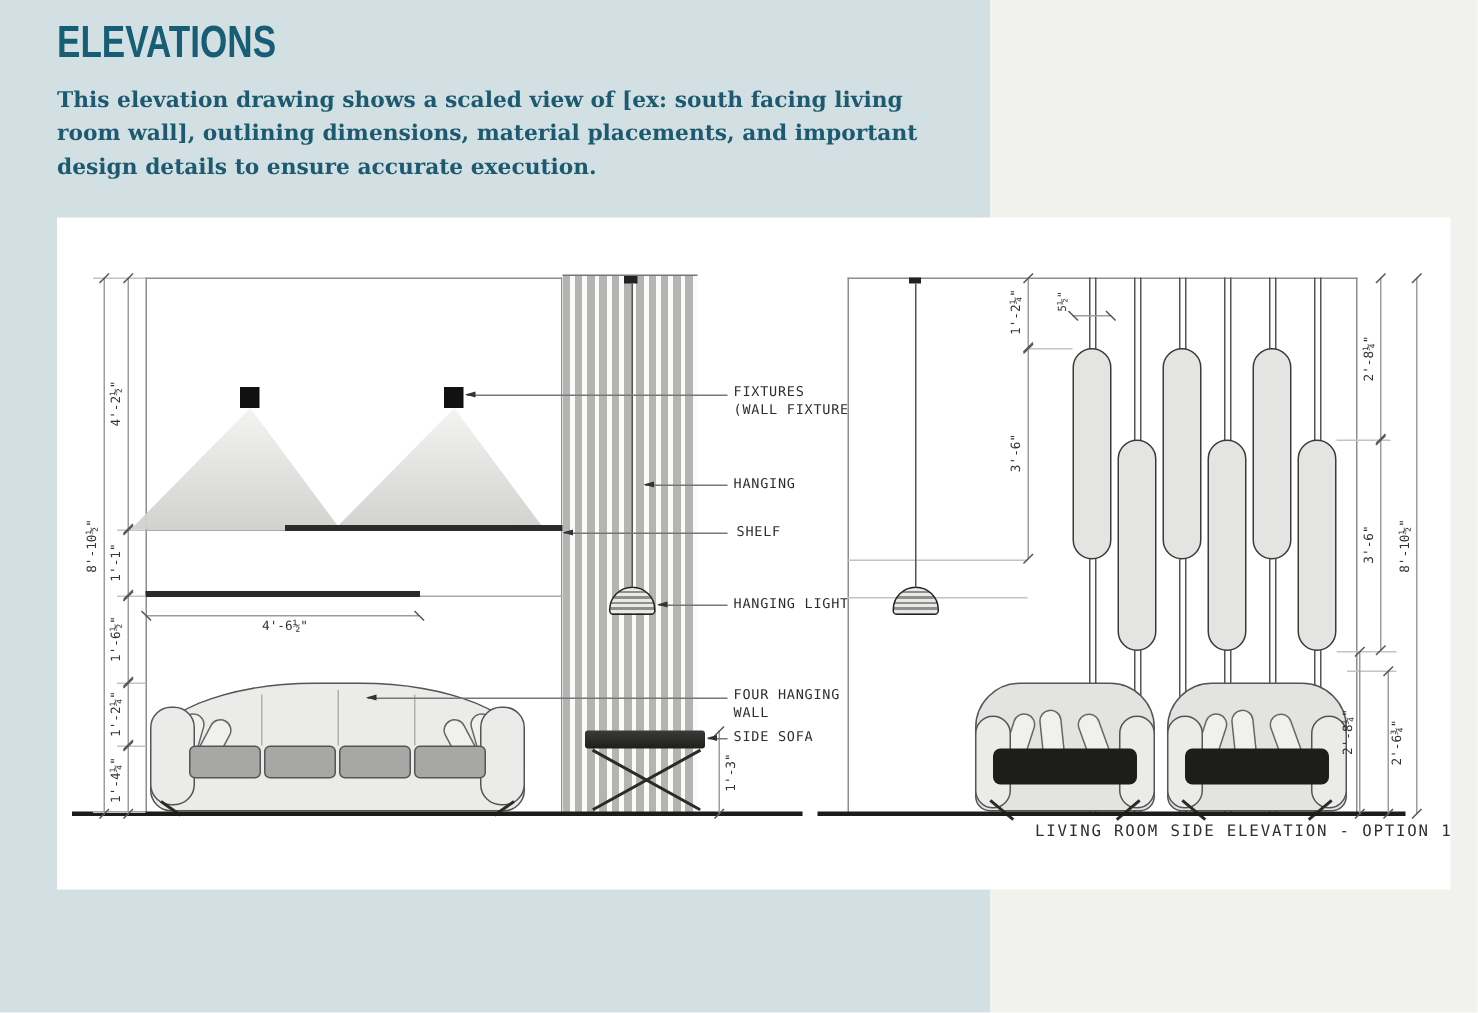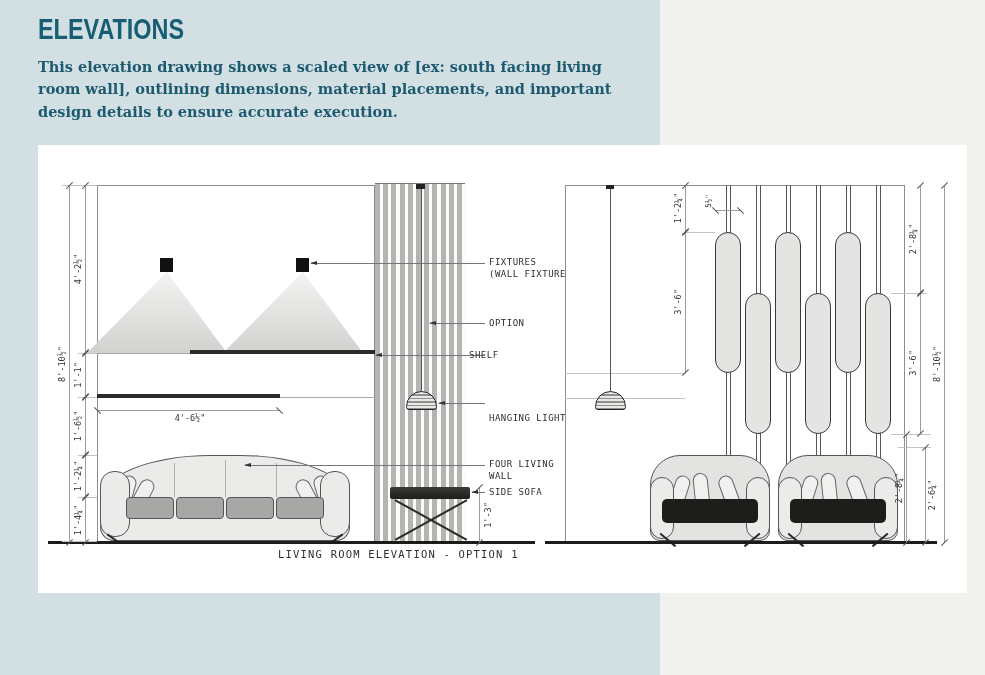--- a/index.html
+++ b/index.html
@@ -136,36 +136,35 @@
     <div class="abs hlab" style="left:152px;top:268px;">4'-6½"</div>
 
     <div class="abs dim-v" style="left:441px;top:342px;height:56px;"></div>
     <div class="abs vlab" style="left:450px;top:370px;">1'-3"</div>
 
     <div class="abs leader" style="left:273px;top:118px;width:174px;"></div>
     <div class="abs anno" style="left:451px;top:112px;">FIXTURES</div>
     <div class="abs anno" style="left:451px;top:124px;">(WALL FIXTURES</div>
 
     <div class="abs leader" style="left:392px;top:178px;width:55px;"></div>
-    <div class="abs anno" style="left:451px;top:173px;">OPTION</div>
+    <div class="abs anno" style="left:451px;top:173px;">HANGING</div>
 
     <div class="abs leader" style="left:338px;top:210px;width:109px;"></div>
-    <div class="abs anno" style="left:431px;top:205px;">SHELF</div>
+    <div class="abs anno" style="left:453px;top:205px;">SHELF</div>
 
     <div class="abs leader" style="left:401px;top:258px;width:46px;"></div>
-    <div class="abs anno" style="left:451px;top:268px;">HANGING LIGHT</div>
+    <div class="abs anno" style="left:451px;top:253px;">HANGING LIGHT</div>
 
     <div class="abs leader" style="left:207px;top:320px;width:240px;"></div>
-    <div class="abs anno" style="left:451px;top:314px;">FOUR LIVING</div>
+    <div class="abs anno" style="left:451px;top:314px;">FOUR HANGING</div>
     <div class="abs anno" style="left:451px;top:326px;">WALL</div>
 
     <div class="abs leader" style="left:434px;top:347px;width:13px;"></div>
     <div class="abs anno" style="left:451px;top:342px;">SIDE SOFA</div>
 
-    <div class="abs caption" style="left:240px;top:403px;width:240px;">LIVING ROOM ELEVATION - OPTION 1</div>
   </div>
 
   <div class="abs" style="left:500px;top:0;width:429px;height:448px;">
 
     <div class="abs wall" style="left:27px;top:40px;width:340px;height:358px;border-bottom:none;"></div>
 
     <div class="abs ext" style="left:27px;top:228px;width:120px;"></div>
     <div class="abs ext" style="left:27px;top:253px;width:120px;"></div>
     <div class="abs ext" style="left:166px;top:87px;width:-0px;"></div>
 
@@ -234,14 +233,15 @@
 
     <div class="abs dim-v" style="left:368px;top:289px;height:109px;"></div>
     <div class="abs vlab" style="left:361px;top:343px;">2'-8¼"</div>
 
     <div class="abs dim-v" style="left:387px;top:302px;height:96px;"></div>
     <div class="abs vlab" style="left:394px;top:350px;">2'-6¾"</div>
 
     <div class="abs dim-v" style="left:406px;top:40px;height:358px;"></div>
     <div class="abs vlab" style="left:399px;top:219px;">8'-10½"</div>
 
+    <div class="abs caption" style="left:152px;top:403px;width:240px;">LIVING ROOM SIDE ELEVATION - OPTION 1</div>
   </div>
 </div>
 
 </body></html>

